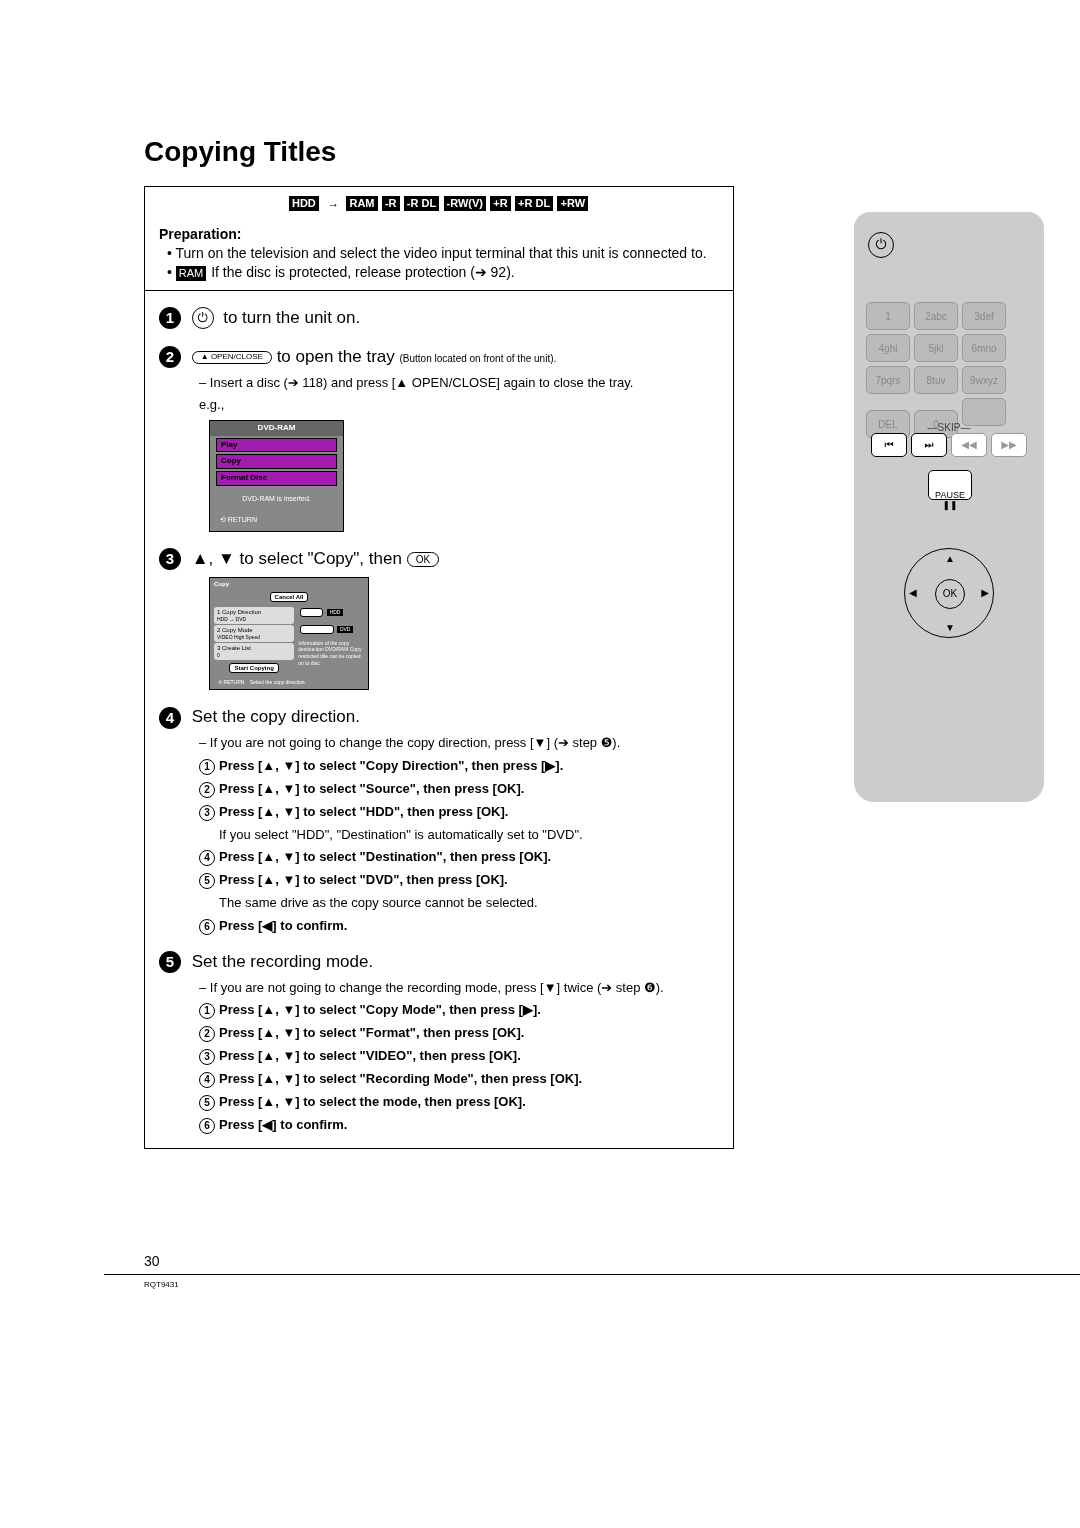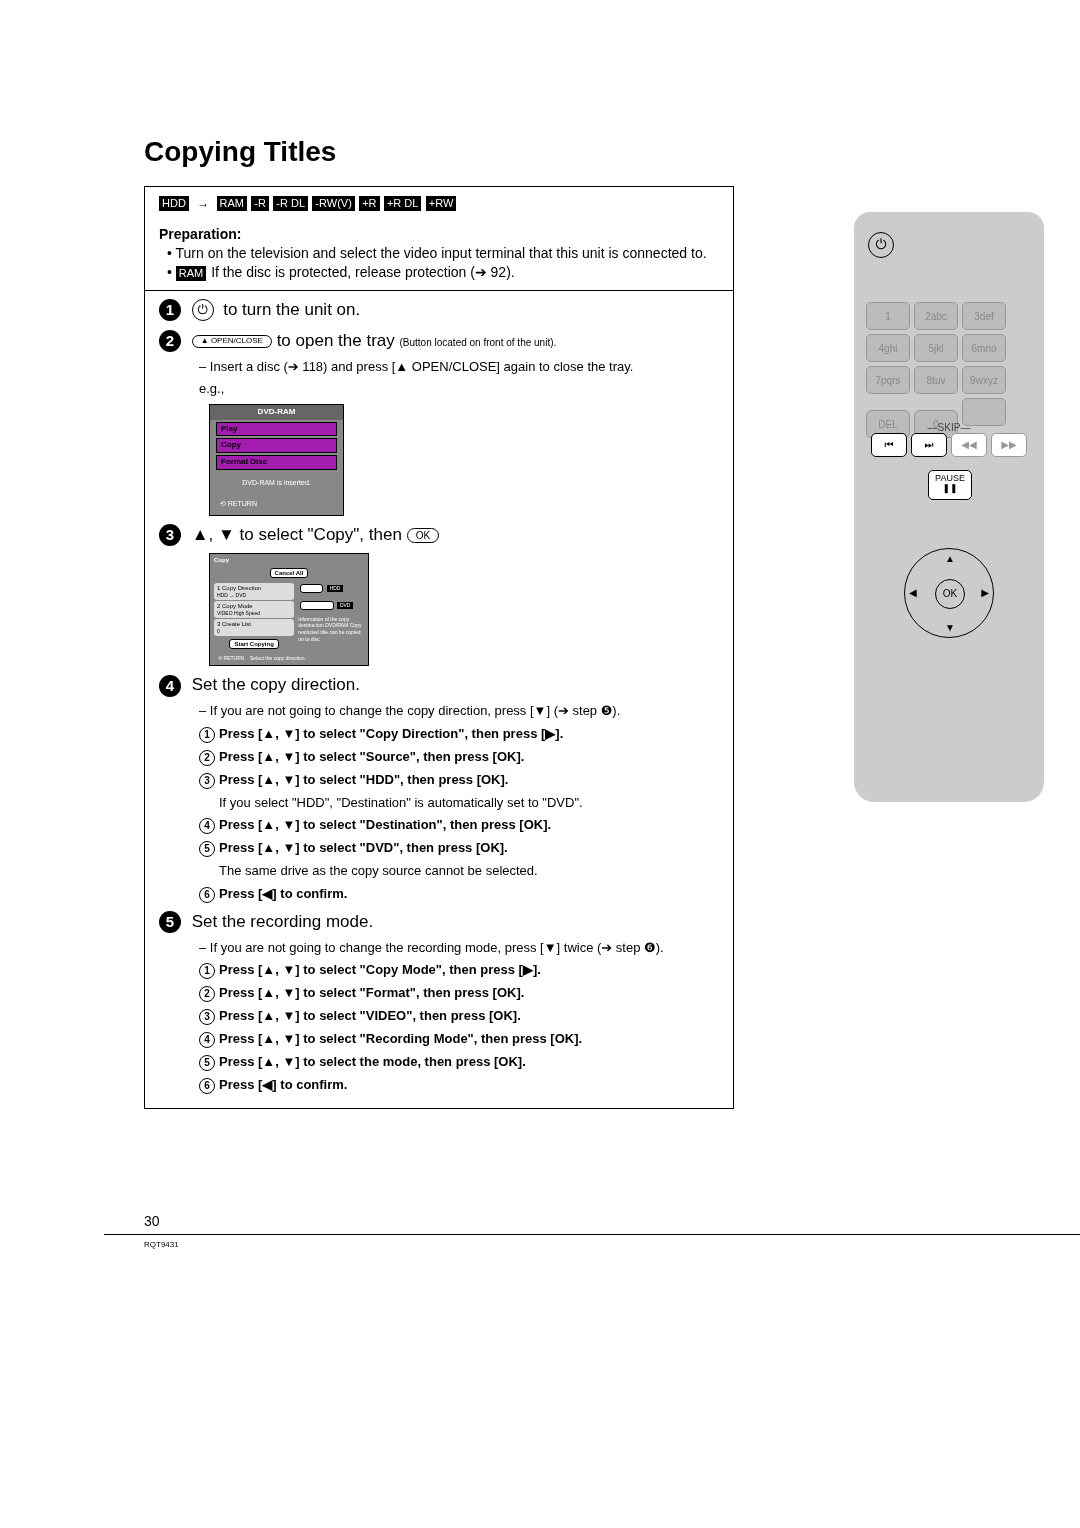--- a/index.html
+++ b/index.html
@@ -1,28 +1,28 @@
 <!DOCTYPE html>
 <html><head>
 <meta charset="utf-8">
 <style>
 * { margin:0; padding:0; box-sizing:border-box; font-family: Arial, Helvetica, sans-serif; }
 body { background:#fff; width:1080px; height:1528px; position:relative; }
 .page { position:absolute; left:144px; top:136px; width:800px; }
 .title { font-size:28px; font-weight:bold; }
 .box { border:1px solid #000; width:590px; margin-top:18px; font-size:14px; line-height:1.35; }
 .box-inner { padding:10px 14px 14px 14px; }
-.tags { font-size:12px; font-weight:normal; padding:8px 14px 0 14px; }
+.tags { font-size:12px; font-weight:bold; padding:8px 14px 0 14px;text-align:center; }
 .tag { display:inline-block; color:#fff; background:#000; padding:0 3px; margin-right:1px; font-size:11px; }
 .arrow { display:inline-block; margin:0 4px; }
 .prep { font-weight:bold; font-size:14px; margin-top:4px; }
 .bul { margin-left:8px; }
 .stepnum { display:inline-block; width:22px; height:22px; background:#000; color:#fff; border-radius:50%; text-align:center; font-weight:bold; font-size:15px; line-height:22px; vertical-align:middle; margin-right:6px; }
 .substepnum { display:inline-block; width:16px; height:16px; border:1.3px solid #000; border-radius:50%; text-align:center; font-size:10px; line-height:14px; font-weight:bold; margin-right:4px; }
-.step { margin-top:8px; font-size:17px; }
+.step { margin-top:16px; font-size:17px; }
 .step-sub { font-size:13px; margin-left:40px; margin-top:5px; }
 .bold { font-weight:bold; }
 .smalltxt { font-size:10px; }
 .ok-pill { display:inline-block; border:1px solid #000; border-radius:10px; padding:0 8px; font-size:10px; vertical-align:middle; }
 .pow-icon { display:inline-block; border:1.5px solid #000; border-radius:50%; width:22px; height:22px; vertical-align:middle; text-align:center; font-size:13px; line-height:19px; }
 .menu-sc { border:1px solid #000; width:135px; background:#888; margin:6px 0 0 50px; font-size:8px; }
 .menu-sc .hdr { background:#666; color:#fff; text-align:center; font-weight:bold; padding:2px; font-size:8px; }
 .menu-sc .row { background:#a21caf; border:1px solid #000; margin:2px 6px; padding:1px 4px; font-weight:bold; }
 .menu-sc .foot { color:#fff; text-align:center; padding:6px 0; font-size:7px; }
 .copy-sc { border:1px solid #000; width:160px; background:#888; margin:6px 0 0 50px; font-size:6px; }
@@ -36,21 +36,21 @@
 .hr { border:0; border-top:1px solid #000; margin:8px -14px; }
 .remote { position:absolute; right:-100px; top:26px; width:190px; height:590px; background:#ccc; border-radius:16px 16px 20px 20px; }
 .remote .pw { position:absolute; top:20px; left:14px; width:26px; height:26px; border:1.5px solid #000; border-radius:50%; text-align:center; line-height:22px; font-size:14px; }
 .remote .keys { position:absolute; top:88px; left:10px; right:10px; }
 .remote .key { display:inline-block; width:44px; height:28px; background:#bbb; border:1px solid #999; border-radius:5px; margin:2px; text-align:center; line-height:28px; color:#888; font-size:10px; }
 .remote .skip { position:absolute; top:210px; width:100%; }
 .remote .skip .lbl { text-align:center; font-size:10px; color:#444; }
 .remote .skip .btns { display:flex; justify-content:center; gap:4px; }
 .remote .skip .b { width:36px; height:24px; border:1.2px solid #000; border-radius:5px; background:#fff; text-align:center; font-size:10px; line-height:22px; }
 .remote .skip .b.dim { border-color:#999; color:#999; }
-.remote .pause { position:absolute; top:258px; left:74px; width:44px; height:30px; border:1.2px solid #000; border-radius:5px; background:#fff; text-align:center; font-size:9px; padding-top:2px; }
+.remote .pause { position:absolute; top:258px; left:74px; width:44px; height:30px; border:1.2px solid #000; border-radius:5px; background:#fff; text-align:center; font-size:9px; padding-top:19px; }
 .remote .nav { position:absolute; top:336px; left:50%; transform:translateX(-50%); width:90px; height:90px; border:1.5px solid #000; border-radius:50%; }
 .remote .nav .ok { position:absolute; top:30px; left:30px; width:30px; height:30px; border:1.5px solid #000; border-radius:50%; text-align:center; font-size:10px; line-height:28px; }
 .remote .nav .ar { position:absolute; font-size:10px; }
 .remote .nav .up { top:4px; left:40px; }
 .remote .nav .dn { bottom:4px; left:40px; }
 .remote .nav .lf { left:4px; top:38px; }
 .remote .nav .rt { right:4px; top:38px; }
 .pnum { position:absolute; left:0; bottom:-120px; font-size:14px; }
 .docid { position:absolute; left:0; bottom:-140px; font-size:8px; }
 .rule { position:absolute; left:-40px; right:-140px; bottom:-126px; border-top:1px solid #000; }

